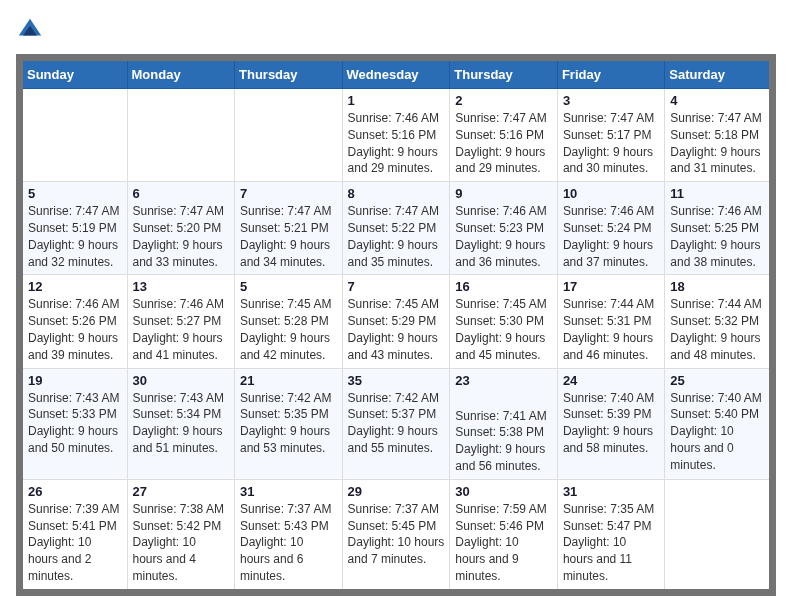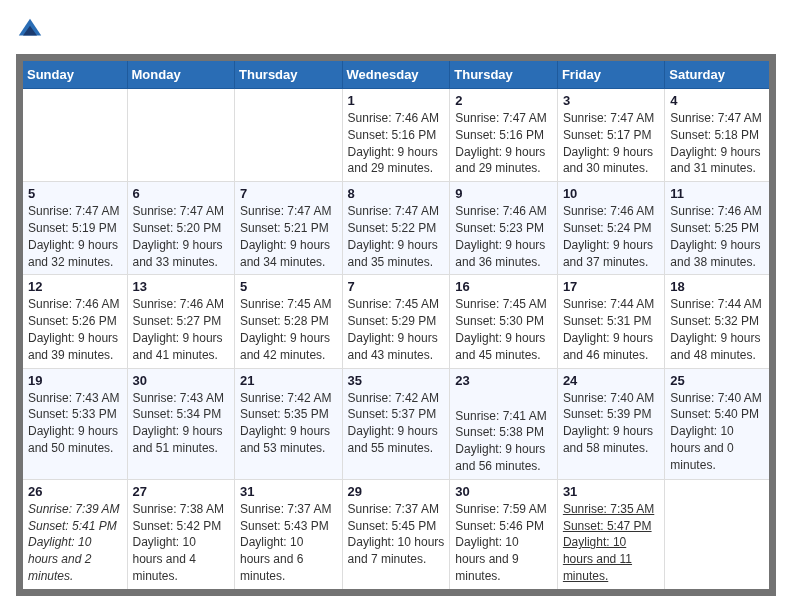--- a/index.html
+++ b/index.html
@@ -286,21 +286,21 @@
         <td>
           <span class="day-number">25</span>
           <div class="day-info" style="white-space: pre-line;">Sunrise: 7:40 AM
 Sunset: 5:40 PM
 Daylight: 10 hours and 0 minutes.</div>
         </td>
       </tr>
       <tr>
         <td>
           <span class="day-number">26</span>
-          <div class="day-info" style="white-space: pre-line; font-style: italic;">Sunrise: 7:39 AM
+          <div class="day-info" style="white-space: pre-line;">Sunrise: 7:39 AM
 Sunset: 5:41 PM
 Daylight: 10 hours and 2 minutes.</div>
         </td>
         <td>
           <span class="day-number">27</span>
           <div class="day-info" style="white-space: pre-line;">Sunrise: 7:38 AM
 Sunset: 5:42 PM
 Daylight: 10 hours and 4 minutes.</div>
         </td>
         <td>
@@ -316,20 +316,20 @@
 Daylight: 10 hours and 7 minutes.</div>
         </td>
         <td>
           <span class="day-number">30</span>
           <div class="day-info" style="white-space: pre-line;">Sunrise: 7:59 AM
 Sunset: 5:46 PM
 Daylight: 10 hours and 9 minutes.</div>
         </td>
         <td>
           <span class="day-number">31</span>
-          <div class="day-info" style="white-space: pre-line; text-decoration: underline;">Sunrise: 7:35 AM
+          <div class="day-info" style="white-space: pre-line;">Sunrise: 7:35 AM
 Sunset: 5:47 PM
 Daylight: 10 hours and 11 minutes.</div>
         </td>
         <td class="empty-cell"></td>
       </tr>
     </tbody>
 </table>
 
 </body></html>

